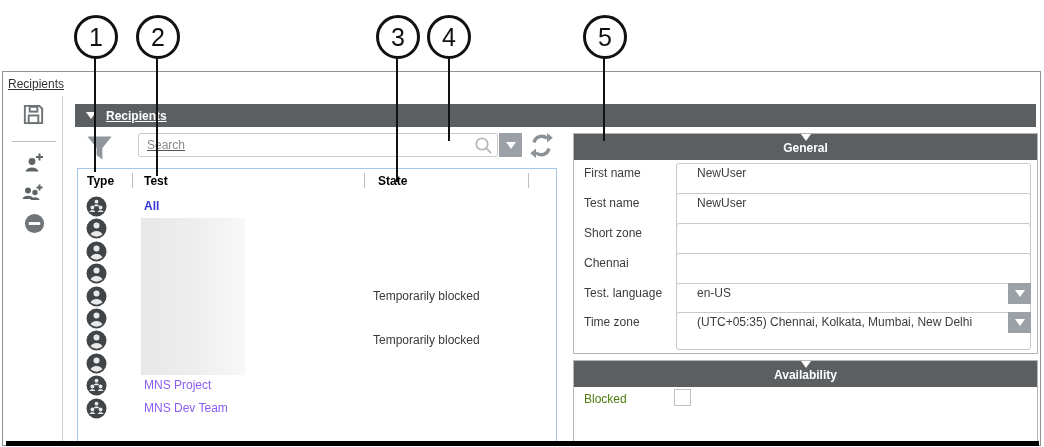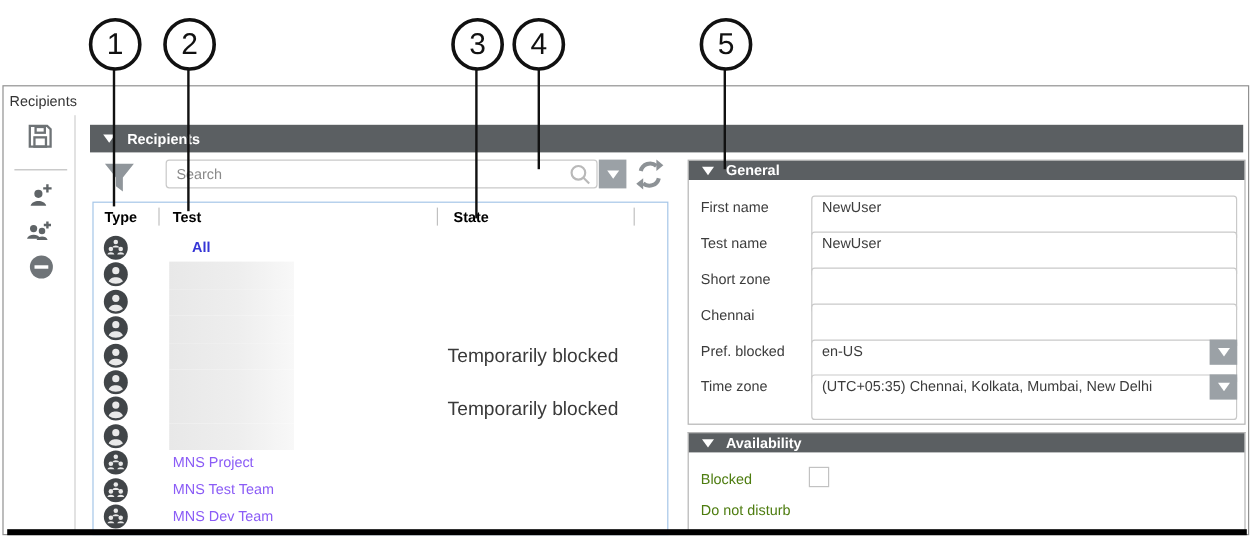--- a/index.html
+++ b/index.html
@@ -1,20 +1,20 @@
 <!DOCTYPE html>
 <html><head>
 <meta charset="utf-8">
 <style>
   html,body { margin:0; padding:0; background:#fff; }
   #screen {
     position:relative; width:1044px; height:447px; overflow:hidden;
     font-family:"Liberation Sans", sans-serif; background:#fff;
   }
-  .abs { position:absolute; }
+  .abs { position:absolute;text-decoration:underline; }
 
   
   .panel-border { left:2px; top:71px; width:1037px; height:373px; border:1px solid #919191; background:#fff; }
   .panel-title { left:8px; top:77px; font-size:12px; color:#333; }
 
   
   .toolbar-sep { left:62px; top:96px; width:1px; height:348px; background:#cfcfcf; }
   .tbtn { width:28px; height:28px; display:flex; align-items:center; justify-content:center; cursor:pointer; }
   .tb-save   { left:19px; top:102px; }
   .tb-div    { left:12px; top:141px; width:44px; height:1px; background:#bdbdbd; }
@@ -44,35 +44,35 @@
   .list-box { left:77px; top:168px; width:478px; height:276px; border:1px solid #a5c6e8; background:#fff; overflow:hidden; }
   .lheader { position:absolute; left:0; top:0; right:0; height:25px; }
   .lheader .hcell { position:absolute; top:5px; font-size:12px; font-weight:bold; color:#000000; }
   .hc-type { left:9px; } .hc-name { left:66px; } .hc-state { left:300px; }
   .hdiv { position:absolute; top:4px; width:1px; height:15px; background:#c0c0c0; }
   .hd1 { left:54px; } .hd2 { left:286px; } .hd3 { left:450px; }
   .rows { position:absolute; left:0; top:27px; right:0; }
   .trow { position:relative; height:22.4px; }
   .ticon { position:absolute; left:8px; top:0; width:21px; height:21px; }
   .tname { position:absolute; left:66px; top:3px; font-size:12px; color:#8b5cf6; white-space:nowrap; }
-  .tname.link { color:#3535d6; font-weight:bold;margin-left:16px; }
-  .tstate { position:absolute; left:295px; top:3px; font-size:16px; color:#3a3a3a; white-space:nowrap; }
+  .tname.link { color:#3535d6; font-weight:bold; }
+  .tstate { position:absolute; left:295px; top:3px; font-size:12px; color:#3a3a3a; white-space:nowrap; }
   .redact { position:absolute; left:63px; top:0; width:104px; height:22.4px;
             background:linear-gradient(90deg,#e8e8e8 0%,#eeeeee 55%,#f8f8f8 100%); }
 
   
   .gbox { border:1px solid #b5b5b5; background:#fff; }
   #general-box { left:573px; top:133px; width:463px; height:219px; }
   #avail-box   { left:573px; top:360px; width:463px; height:84px; border-bottom:none; }
-  .gbox .header-bar { position:absolute; left:0; top:0; right:0; height:16px; }
+  .gbox .header-bar { position:absolute; left:0; top:0; right:0; height:26px;flex-direction:column; }
   .fields { position:absolute; left:0; top:26px; right:18px; }
   .frow { position:relative; height:29.9px; }
   .flabel { position:absolute; left:10px; top:6px; font-size:12px; color:#3c3c3c; white-space:nowrap; }
   .finput { position:absolute; left:102px; top:3px; width:355px; height:38px; box-sizing:border-box;
-            border:1px solid #c9c9c9; border-radius:3px; background:#fff; padding:0 8px;
+            border:1px solid #c9c9c9; border-radius:3px; background:#fff; padding:0 20px;
             font-size:12px; color:#3c3c3c; line-height:19px; overflow:hidden; white-space:nowrap; }
   .dbtn { position:absolute; left:434px; top:3px; width:23px; height:21px; background:#9ba1a6;
           display:flex; align-items:center; justify-content:center; cursor:pointer; }
   .dbtn .tri { width:0; height:0; border-left:5px solid transparent; border-right:5px solid transparent; border-top:7px solid #fff; }
   .arows { position:absolute; left:0; top:26px; right:0; }
   .arow { position:relative; height:26px; }
   .alabel { position:absolute; left:10px; top:5px; font-size:12px; color:#4d7c0f; white-space:nowrap; }
   .checkbox { position:absolute; left:100px; top:2px; width:15px; height:15px; border:1px solid #c2c2c2; background:#fff; cursor:pointer; }
 
   
@@ -275,34 +275,20 @@
               <circle cx="10.5" cy="10.5" r="10" fill="#414548"></circle>
               <g fill="#e9e9e9">
                 <circle cx="10.5" cy="5.7" r="1.9"></circle>
                 <path d="M7.6 10.3c.5-2.4 5.3-2.4 5.8 0z"></path>
                 <circle cx="6.4" cy="11.5" r="1.9"></circle>
                 <path d="M3.5 16.1c.5-2.4 5.3-2.4 5.8 0z"></path>
                 <circle cx="14.6" cy="11.5" r="1.9"></circle>
                 <path d="M11.7 16.1c.5-2.4 5.3-2.4 5.8 0z"></path>
               </g>
             </svg></span>
-          <span class="tname">MNS Test Team</span>
-        </div>
-        <div class="trow">
-          <span class="ticon"><svg width="21" height="21" viewBox="0 0 21 21">
-              <circle cx="10.5" cy="10.5" r="10" fill="#414548"></circle>
-              <g fill="#e9e9e9">
-                <circle cx="10.5" cy="5.7" r="1.9"></circle>
-                <path d="M7.6 10.3c.5-2.4 5.3-2.4 5.8 0z"></path>
-                <circle cx="6.4" cy="11.5" r="1.9"></circle>
-                <path d="M3.5 16.1c.5-2.4 5.3-2.4 5.8 0z"></path>
-                <circle cx="14.6" cy="11.5" r="1.9"></circle>
-                <path d="M11.7 16.1c.5-2.4 5.3-2.4 5.8 0z"></path>
-              </g>
-            </svg></span>
           <span class="tname">MNS Dev Team</span>
         </div>
       </div>
   </div>
 
   <div class="abs gbox" id="general-box">
     <div class="header-bar">
       <span class="bar-tri"></span>
       <span>General</span>
     </div>
@@ -317,21 +303,21 @@
         </div>
         <div class="frow">
           <span class="flabel">Short zone</span>
           <div class="finput"></div>
         </div>
         <div class="frow">
           <span class="flabel">Chennai</span>
           <div class="finput"></div>
         </div>
         <div class="frow">
-          <span class="flabel">Pref. blocked</span>
+          <span class="flabel">Test. language</span>
           <div class="finput">en-US</div>
           <div class="dbtn">
             <div class="tri"></div>
           </div>
         </div>
         <div class="frow">
           <span class="flabel">Time zone</span>
           <div class="finput">(UTC+05:35) Chennai, Kolkata, Mumbai, New Delhi</div>
           <div class="dbtn">
             <div class="tri"></div>
@@ -342,23 +328,20 @@
 
   <div class="abs gbox" id="avail-box">
     <div class="header-bar">
       <span class="bar-tri"></span>
       <span>Availability</span>
     </div>
     <div class="arows">
         <div class="arow">
           <span class="alabel">Blocked</span>
           <div class="checkbox"></div>
-        </div>
-        <div class="arow">
-          <span class="alabel">Do not disturb</span>
         </div>
       </div>
   </div>
 
   <div class="abs bottom-bar"></div>
 
   <div class="cline" id="l1"></div>
   <div class="cline" id="l2"></div>
   <div class="cline" id="l3"></div>
   <div class="cline" id="l4"></div>

